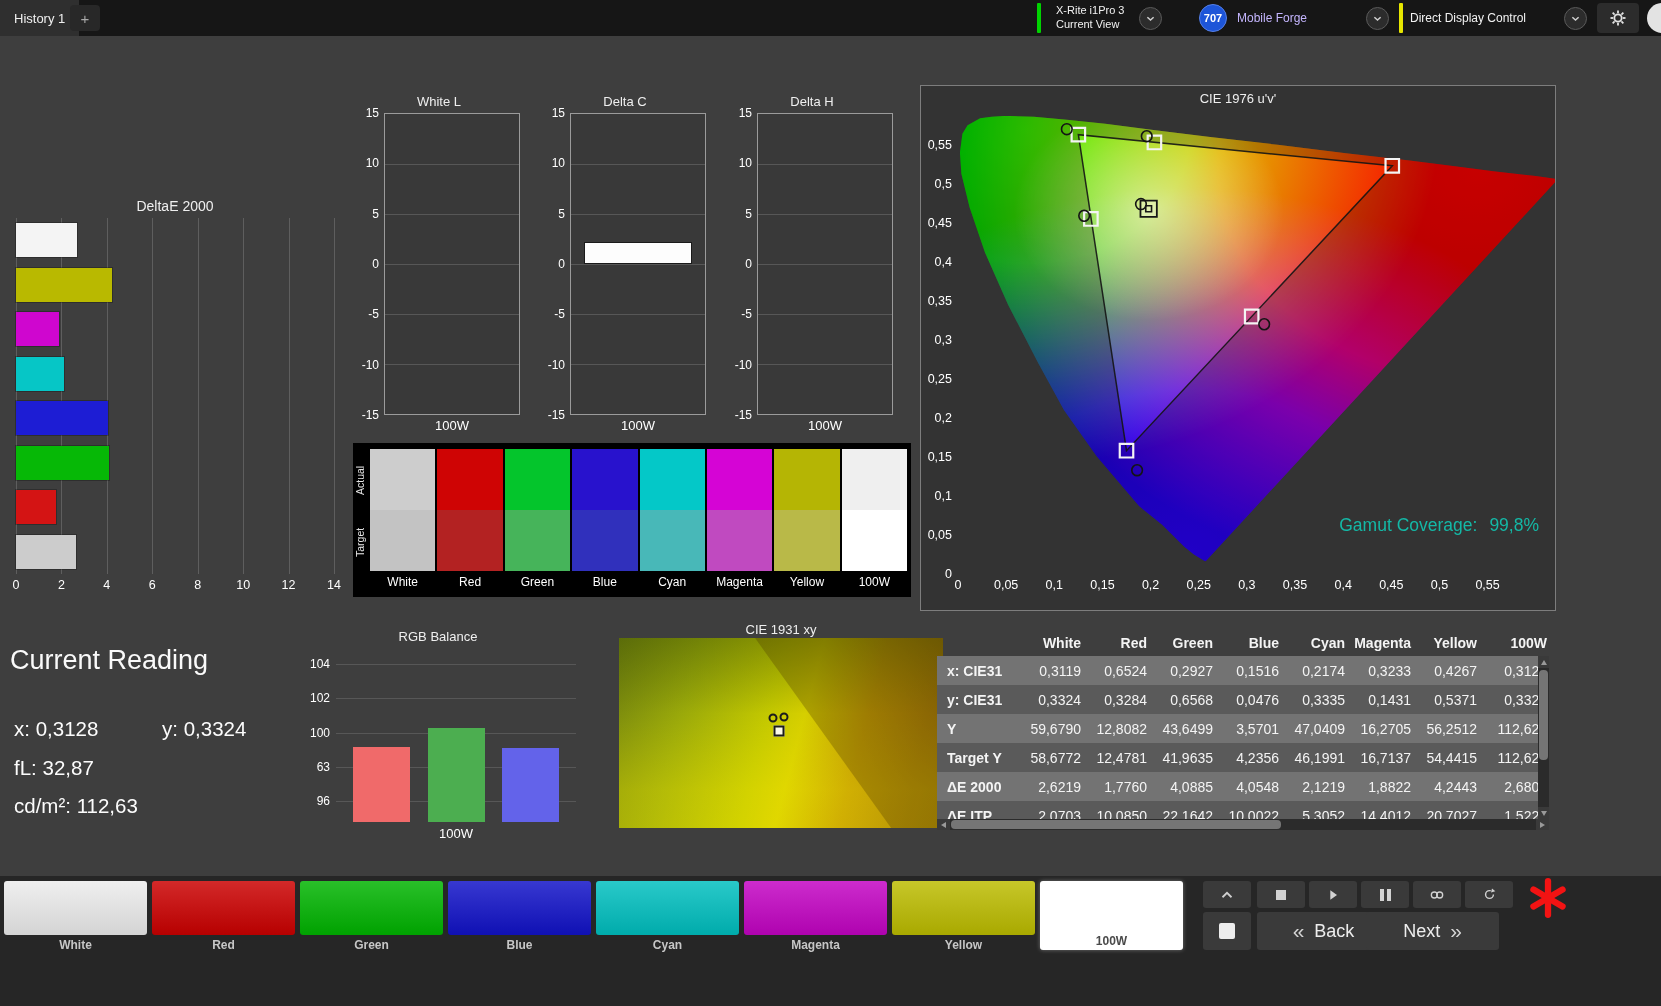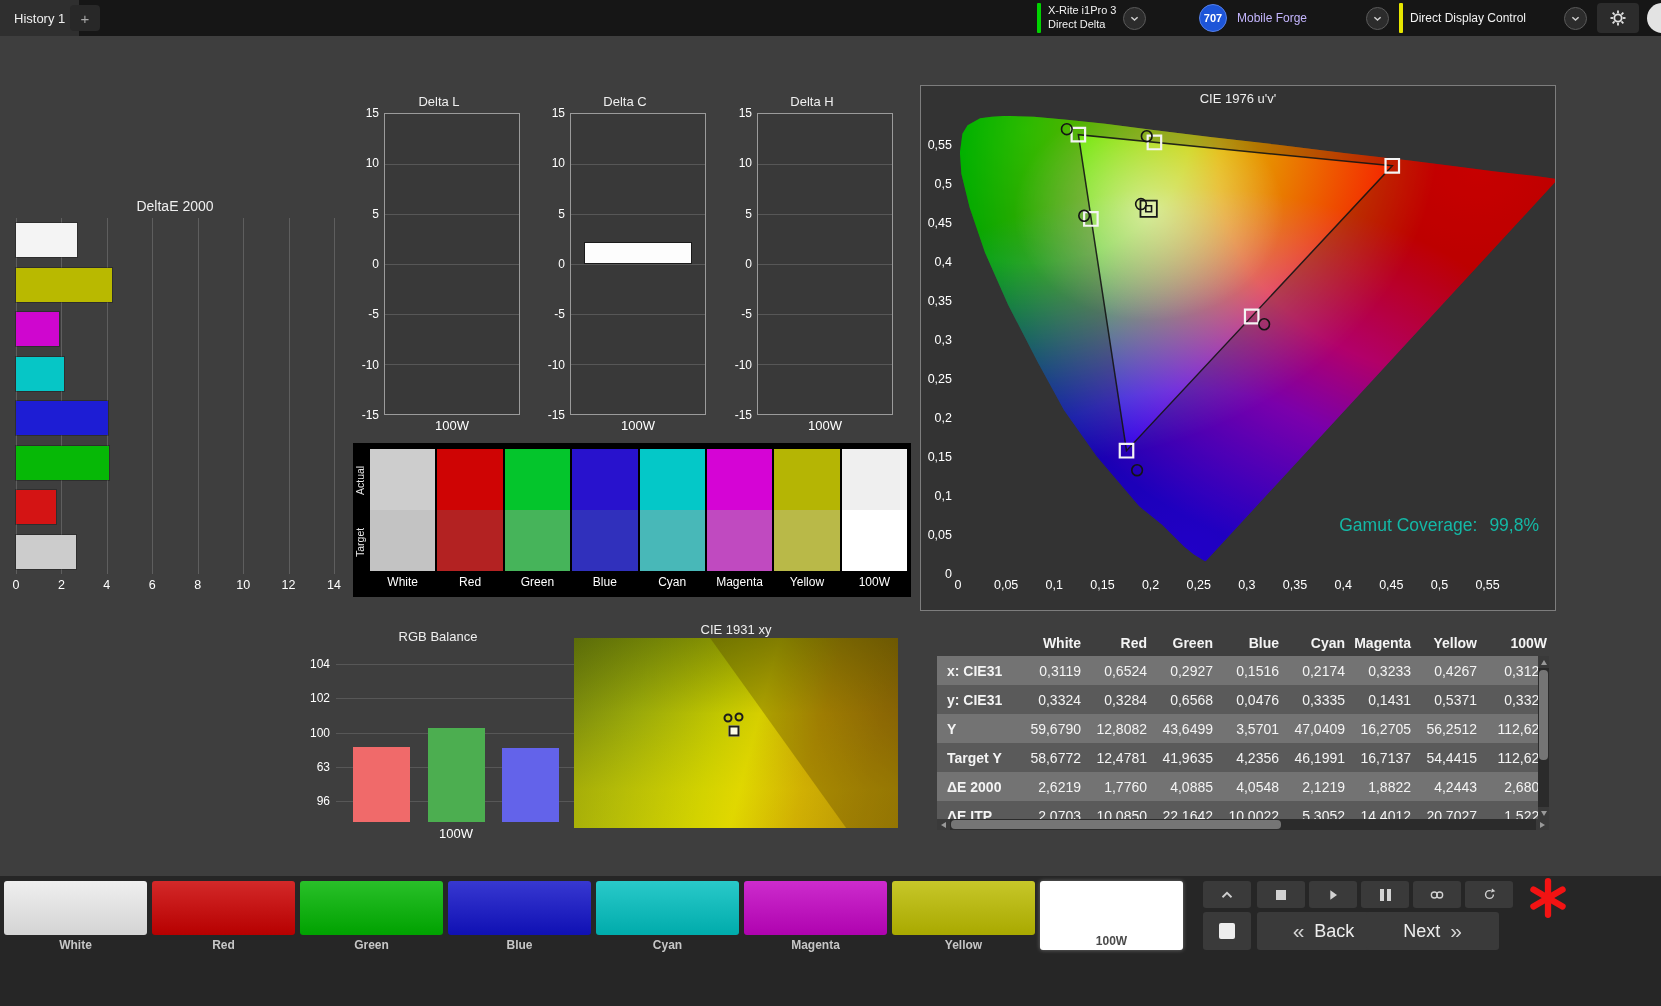--- a/index.html
+++ b/index.html
@@ -12,21 +12,21 @@
   .app { position:absolute; inset:0; }
 
   
   .topbar { position:absolute; left:0; top:0; width:100%; height:36px; background:#161616; }
   .tab { position:absolute; left:0; top:0; height:36px; display:flex; align-items:center;
          padding:0 14px; background:#2f2f2f; font-size:13px; color:#f0f0f0; }
   .plus-tab { position:absolute; left:70px; top:5px; width:30px; height:26px; border-radius:4px;
          background:#282828; color:#a8a8a8; font-size:15px; display:flex; align-items:center; justify-content:center; }
   .topbar-right { position:absolute; right:22px; top:0; height:36px; display:flex; align-items:center; gap:10px; }
   .accent { width:4px; height:30px; border-radius:1px; background:#00d200; }
-  .meter-group { display:flex; align-items:center; gap:7px; width:152px; }
+  .meter-group { display:flex; align-items:center; gap:15px; width:152px; }
   .two-line { display:flex; flex-direction:column; font-size:11px; line-height:1.25; color:#f2f2f2; white-space:nowrap; }
   .chev-circle { width:23px; height:23px; min-width:23px; border-radius:50%; background:#2c2c2c;
          border:1px solid #5a5a5a; display:flex; align-items:center; justify-content:center; }
   .badge { width:28px; height:28px; border-radius:50%; background:#1d55d8; border:1px solid #5580e8;
          display:flex; align-items:center; justify-content:center; font-size:11px; font-weight:bold; }
   .source-group { display:flex; align-items:center; justify-content:space-between; width:152px; font-size:12px; color:#c4b5fd; }
   .ddc-group { display:flex; align-items:center; gap:7px; width:188px; font-size:12px; color:#f2f2f2; }
   .ddc-group .chev-circle { margin-left:auto; }
   .gear-btn { width:42px; height:30px; border-radius:4px; background:#2c2c2c;
          display:flex; align-items:center; justify-content:center; }
@@ -95,21 +95,21 @@
   .rgbbal .chart-title { font-size:13px; height:16px; }
   .rgbbal-body { display:flex; margin-top:2px; }
   .rgb-ylabels { width:36px; position:relative; height:175px; font-size:12px; }
   .rgb-ylabels span { position:absolute; right:6px; transform:translateY(-50%); }
   .rgb-plot { position:relative; width:240px; height:175px; }
   .rgb-bars { position:absolute; inset:0; display:flex; justify-content:space-evenly; align-items:flex-end; z-index:2; }
   .rgb-bar { width:57px; }
   .rgb-xlabel { margin-left:36px; width:240px; text-align:center; font-size:13px; margin-top:4px; }
 
   
-  .cie31 { position:absolute; left:574px; top:622px; width:324px; }
+  .cie31 { position:absolute; left:619px; top:622px; width:324px; }
   .cie31 .chart-title { font-size:13px; height:15px; }
   .cie31-plot { position:relative; height:190px; margin-top:1px;
      background:linear-gradient(105deg,#76860e 0%,#9aa90a 22%,#c3c800 45%,#d6cf00 55%,#c19a04 72%,#a87e06 88%,#997106 100%); }
   .cie31-plot::before { content:''; position:absolute; inset:0;
      background:linear-gradient(to bottom, rgba(40,60,0,0.35), rgba(0,0,0,0) 40%, rgba(255,240,0,0.25) 80%); }
   .cie31-plot::after { content:''; position:absolute; inset:0;
      background:rgba(70,45,0,0.28); clip-path:polygon(42% 0,100% 0,100% 100%,84% 100%); }
   .c31-circle { position:absolute; width:9px; height:9px; border:2px solid #1c1c1c; border-radius:50%;
      transform:translate(-50%,-50%); z-index:3; }
   .c31-square { position:absolute; width:11px; height:11px; border:2px solid #1c1c1c;
@@ -174,21 +174,21 @@
       <span>History 1</span>
     </div>
     <div class="plus-tab">
       <span>+</span>
     </div>
     <div class="topbar-right">
       <div class="meter-group">
         <span class="accent" style="background-color: rgb(0, 210, 0);"></span>
         <span class="two-line">
           <span>X-Rite i1Pro 3</span>
-          <span>Direct Delta</span>
+          <span>Current View</span>
         </span>
         <span class="chev-circle">
           <svg width="15" height="15" viewBox="0 0 24 24">
               <polyline points="7,10 12,14.5 17,10" fill="none" stroke="#cfcfcf" stroke-width="2.4"></polyline>
             </svg>
         </span>
       </div>
       <div class="badge">
         <span>707</span>
       </div>
@@ -273,21 +273,21 @@
         <span style="left: 28.5714%;">4</span>
         <span style="left: 42.8571%;">6</span>
         <span style="left: 57.1429%;">8</span>
         <span style="left: 71.4286%;">10</span>
         <span style="left: 85.7143%;">12</span>
         <span style="left: 100%;">14</span>
       </div>
   </section>
 
   <section class="dchart" style="left:356px;">
-    <div class="chart-title">Delta L</div>
+    <div class="chart-title">White L</div>
     <div class="dl-body">
       <div class="dl-ylabs">
           <span style="top: 0%;">15</span>
           <span style="top: 16.6667%;">10</span>
           <span style="top: 33.3333%;">5</span>
           <span style="top: 50%;">0</span>
           <span style="top: 66.6667%;">-5</span>
           <span style="top: 83.3333%;">-10</span>
           <span style="top: 100%;">-15</span>
         </div>
@@ -477,20 +477,32 @@
         <span style="left: 40.3226%;">0,25</span>
         <span style="left: 48.3871%;">0,3</span>
         <span style="left: 56.4516%;">0,35</span>
         <span style="left: 64.5161%;">0,4</span>
         <span style="left: 72.5806%;">0,45</span>
         <span style="left: 80.6452%;">0,5</span>
         <span style="left: 88.7097%;">0,55</span>
       </div>
   </section>
 
+  <section class="reading">
+    <h2>Current Reading</h2>
+    <div class="r-row r-row-1">
+      <span class="r-pair"><span>x:</span> <span>0,3128</span></span><span class="r-pair"><span>y:</span> <span>0,3324</span></span>
+    </div>
+    <div class="r-row r-row-2">
+      <span>fL:</span> <span>32,87</span>
+    </div>
+    <div class="r-row r-row-3">
+      <span>cd/m²:</span> <span>112,63</span>
+    </div>
+  </section>
 
   <section class="rgbbal">
     <div class="chart-title">RGB Balance</div>
     <div class="rgbbal-body">
       <div class="rgb-ylabels">
           <span style="top: 9.80392%;">104</span>
           <span style="top: 29.4118%;">102</span>
           <span style="top: 49.0196%;">100</span>
           <span style="top: 68.6275%;">63</span>
           <span style="top: 88.2353%;">96</span>

